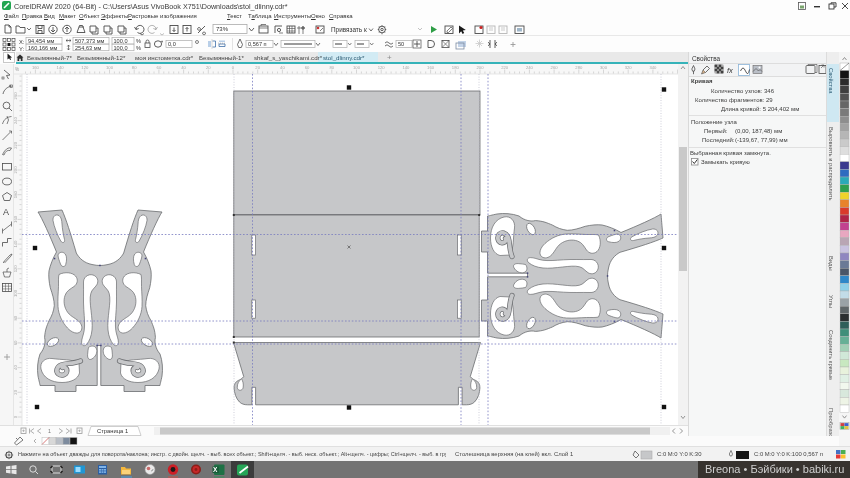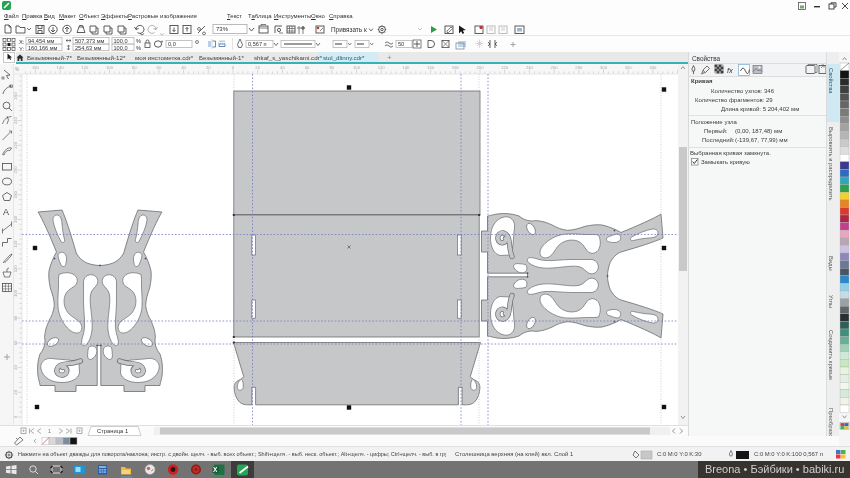--- a/index.html
+++ b/index.html
@@ -9,20 +9,21 @@
 </style>
 </head>
 <body>
 <div id="app">
 
   <div class="abs" id="titlebar" style="left:0;top:0;width:850px;height:11px;background:#fdfdfd;">
     <svg class="abs" style="left:2px;top:1px" width="9" height="9" viewBox="0 0 9 9">
         <rect x="0" y="0" width="9" height="9" rx="2" fill="#22a550"></rect>
         <path d="M2 7 L7 2" stroke="#fff" stroke-width="1.6" fill="none"></path>
       </svg>
+    <div class="abs" style="left:14px;top:2px;font-size:7.2px;color:#3a3a3a;white-space:nowrap;">CorelDRAW 2020 (64-Bit) - C:\Users\Asus VivoBook X751\Downloads\stol_dlinny.cdr*</div>
     <svg class="abs" style="left:798px;top:2px" width="52" height="8" viewBox="0 0 52 8">
       <rect x="0.5" y="0.5" width="7" height="7" fill="none" stroke="#555" stroke-width="0.8"></rect>
         <rect x="2" y="3.5" width="4" height="3" fill="#7aa56e"></rect>
       <rect x="16" y="4" width="6" height="1.4" fill="#333"></rect>
       <g stroke="#333" stroke-width="0.9" fill="none">
           <rect x="31" y="2" width="5" height="5"></rect>
           <path d="M33 2 V0.8 H38 V5 H36"></path>
         </g>
       <path d="M44 1 L50 7 M50 1 L44 7" stroke="#333" stroke-width="0.9"></path>
     </svg>

